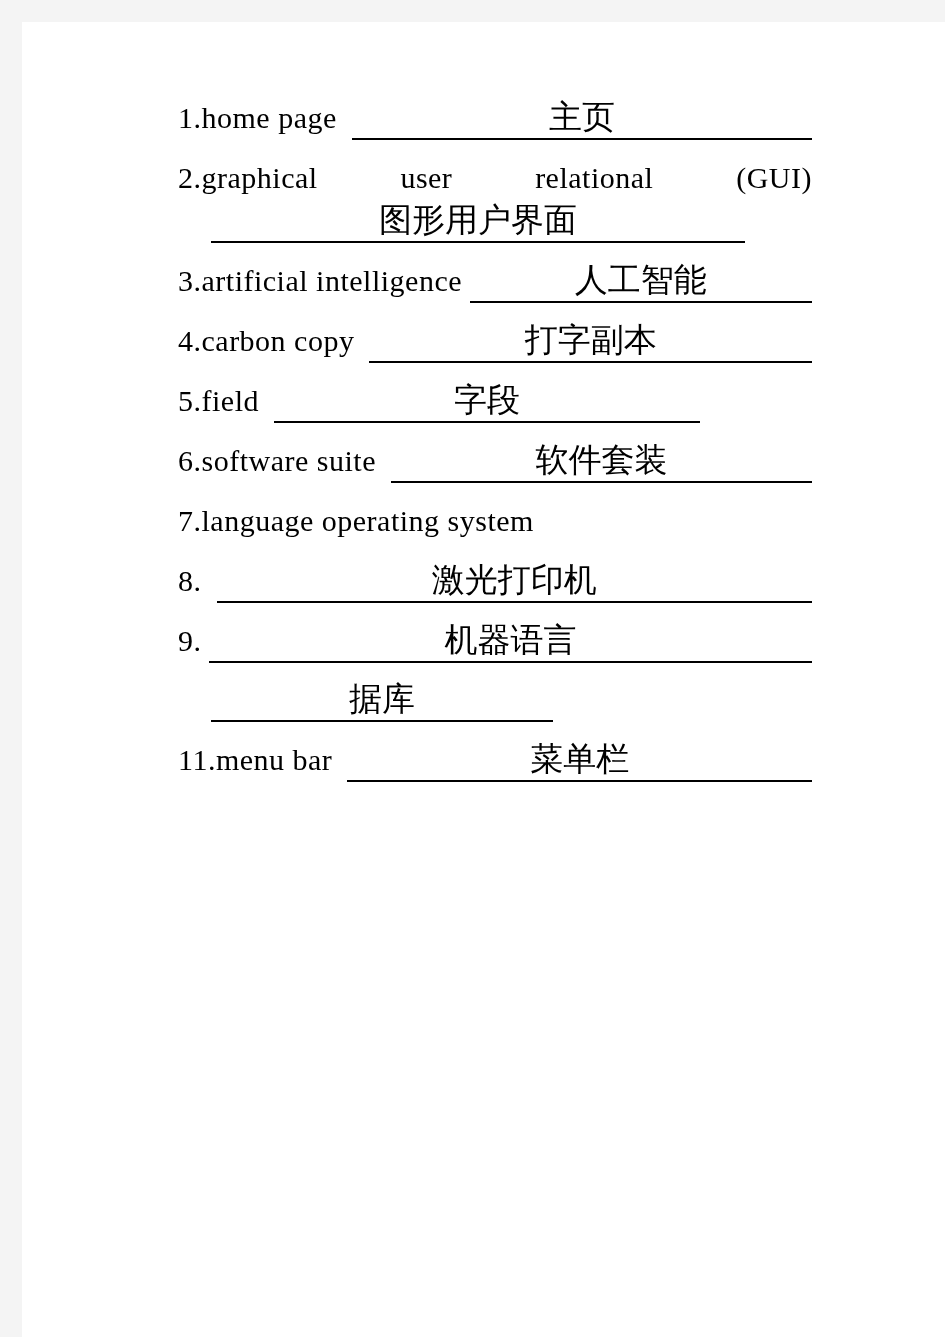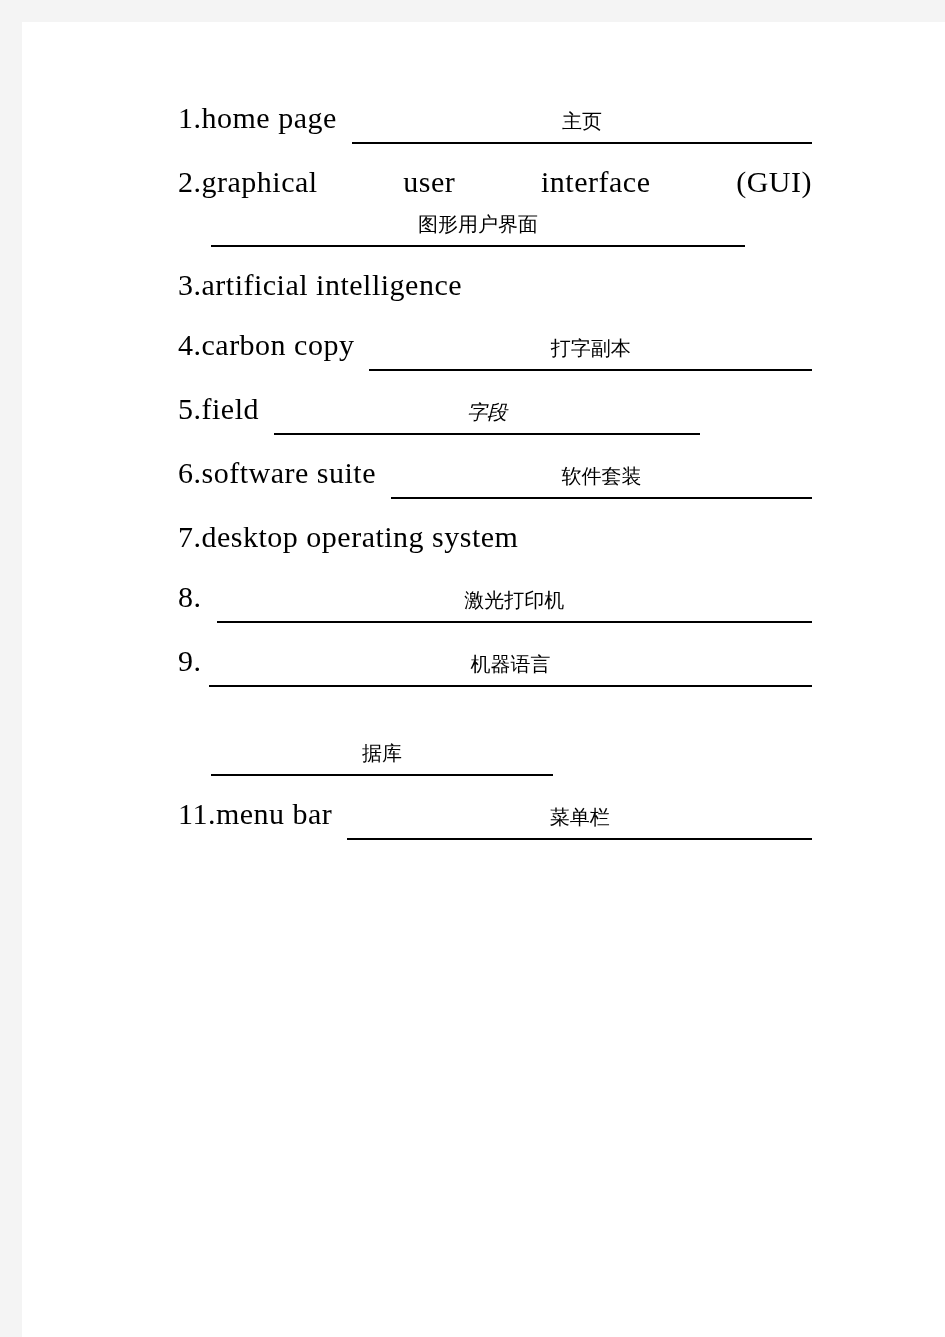--- a/index.html
+++ b/index.html
@@ -56,29 +56,29 @@
     justify-content: space-between;
     letter-spacing: 0.5px;
     text-align: center;
   }
   
   .blank {
     flex: 1 1 auto;
     border-bottom: 2px solid #000;
     text-align: center;
     font-family: "DejaVu Sans", "Liberation Sans", sans-serif;
-    font-size: 20px;
+    font-size: 33px;
     line-height: 40px;
     padding: 0 4px 1px 4px;
     min-width: 0;
   }
-  .blank.w-medium  { flex: 0 0 auto; width: 418px; font-style: italic; }
+  .blank.w-medium  { flex: 0 0 auto; width: 418px; }
   .blank.w-wide    { flex: 0 0 auto; width: 526px; }
   .blank.w-narrow  { flex: 0 0 auto; width: 439px; }
-  .blank.w-tiny    { flex: 0 0 auto; width: 334px; margin-top: 30px; }
+  .blank.w-tiny    { flex: 0 0 auto; width: 334px; }
   .spacer { flex: 0 0 auto; }
 </style>
 </head>
 <body>
 
 <div class="page">
   <div class="content">
 
     <div class="item">
       <div class="line">
@@ -88,34 +88,35 @@
         <span class="blank">主页</span>
       </div>
     </div>
 
     <div class="item">
       <div class="line">
         <span class="term">2.</span>
         <span class="term justify">
           <span>graphical</span>
           <span>user</span>
-          <span>interface</span>
+          <span>relational</span>
           <span>(GUI)</span>
         </span>
       </div>
       <div class="line indent">
         <span class="blank w-wide">图形用户界面</span>
       </div>
     </div>
 
     <div class="item">
       <div class="line">
         <span class="term">3.</span>
         <span class="term">artificial intelligence</span>
         <span class="spacer">&nbsp;</span>
+        <span class="blank">人工智能</span>
       </div>
     </div>
 
     <div class="item">
       <div class="line">
         <span class="term">4.</span>
         <span class="term">carbon copy</span>
         <span class="spacer">&nbsp;&nbsp;</span>
         <span class="blank">打字副本</span>
       </div>
@@ -135,21 +136,21 @@
         <span class="term">6.</span>
         <span class="term">software suite</span>
         <span class="spacer">&nbsp;&nbsp;</span>
         <span class="blank">软件套装</span>
       </div>
     </div>
 
     <div class="item">
       <div class="line">
         <span class="term">7.</span>
-        <span class="term">desktop operating system</span>
+        <span class="term">language operating system</span>
         <span class="spacer">&nbsp;</span>
       </div>
     </div>
 
     <div class="item">
       <div class="line">
         <span class="term">8.</span>
         <span class="spacer">&nbsp;&nbsp;</span>
         <span class="blank">激光打印机</span>
       </div>

